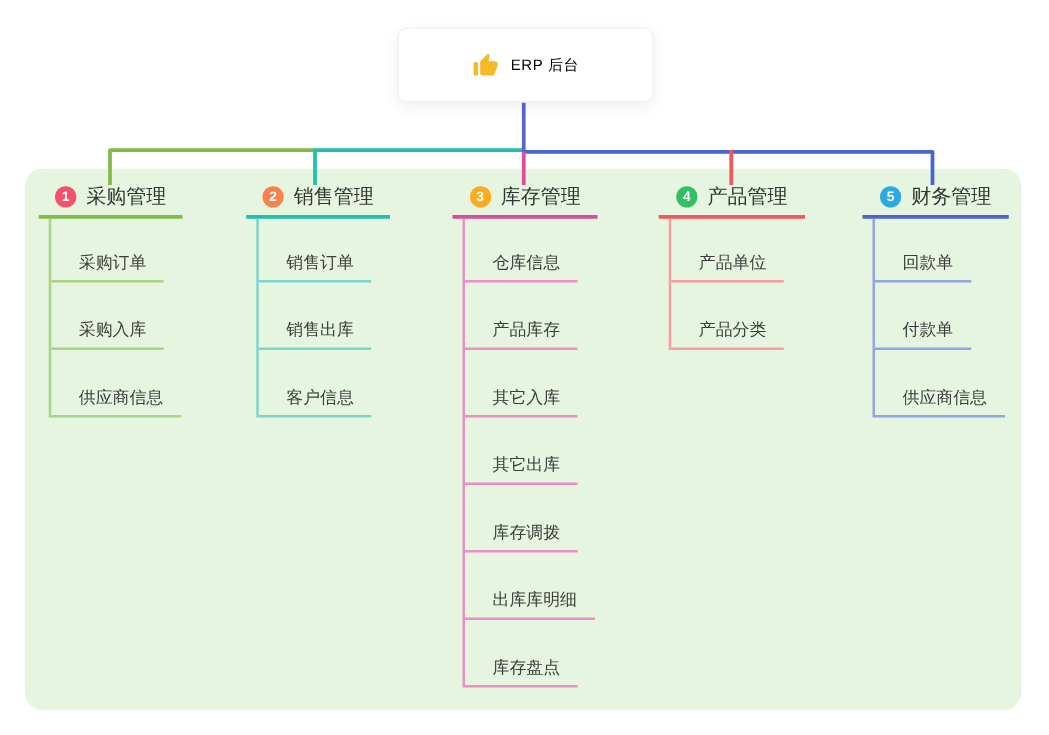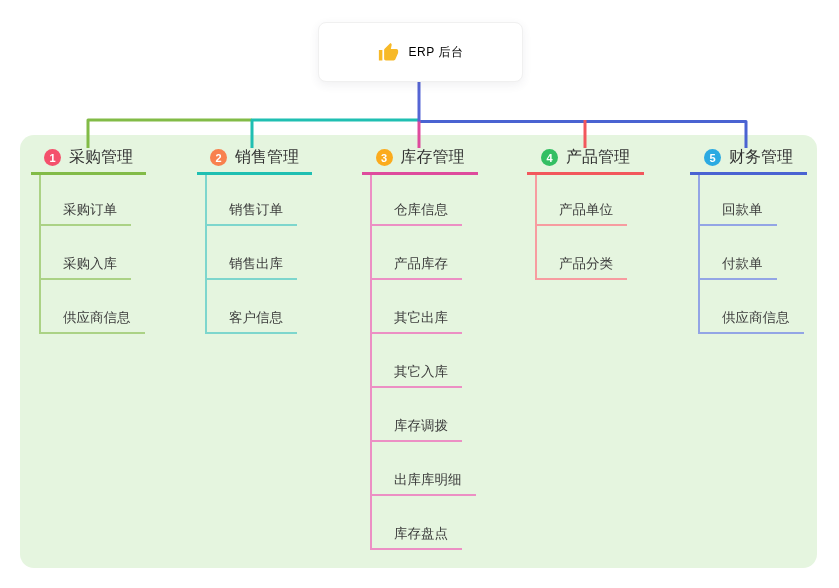--- a/index.html
+++ b/index.html
@@ -168,24 +168,24 @@
           <span class="branch-label">库存管理</span>
         </div>
         <div class="children">
           <div class="child">
             <span>仓库信息</span>
           </div>
           <div class="child">
             <span>产品库存</span>
           </div>
           <div class="child">
+            <span>其它入库</span>
+          </div>
+          <div class="child">
             <span>其它出库</span>
-          </div>
-          <div class="child">
-            <span>其它入库</span>
           </div>
           <div class="child">
             <span>库存调拨</span>
           </div>
           <div class="child">
             <span>出库库明细</span>
           </div>
           <div class="child">
             <span>库存盘点</span>
           </div>

